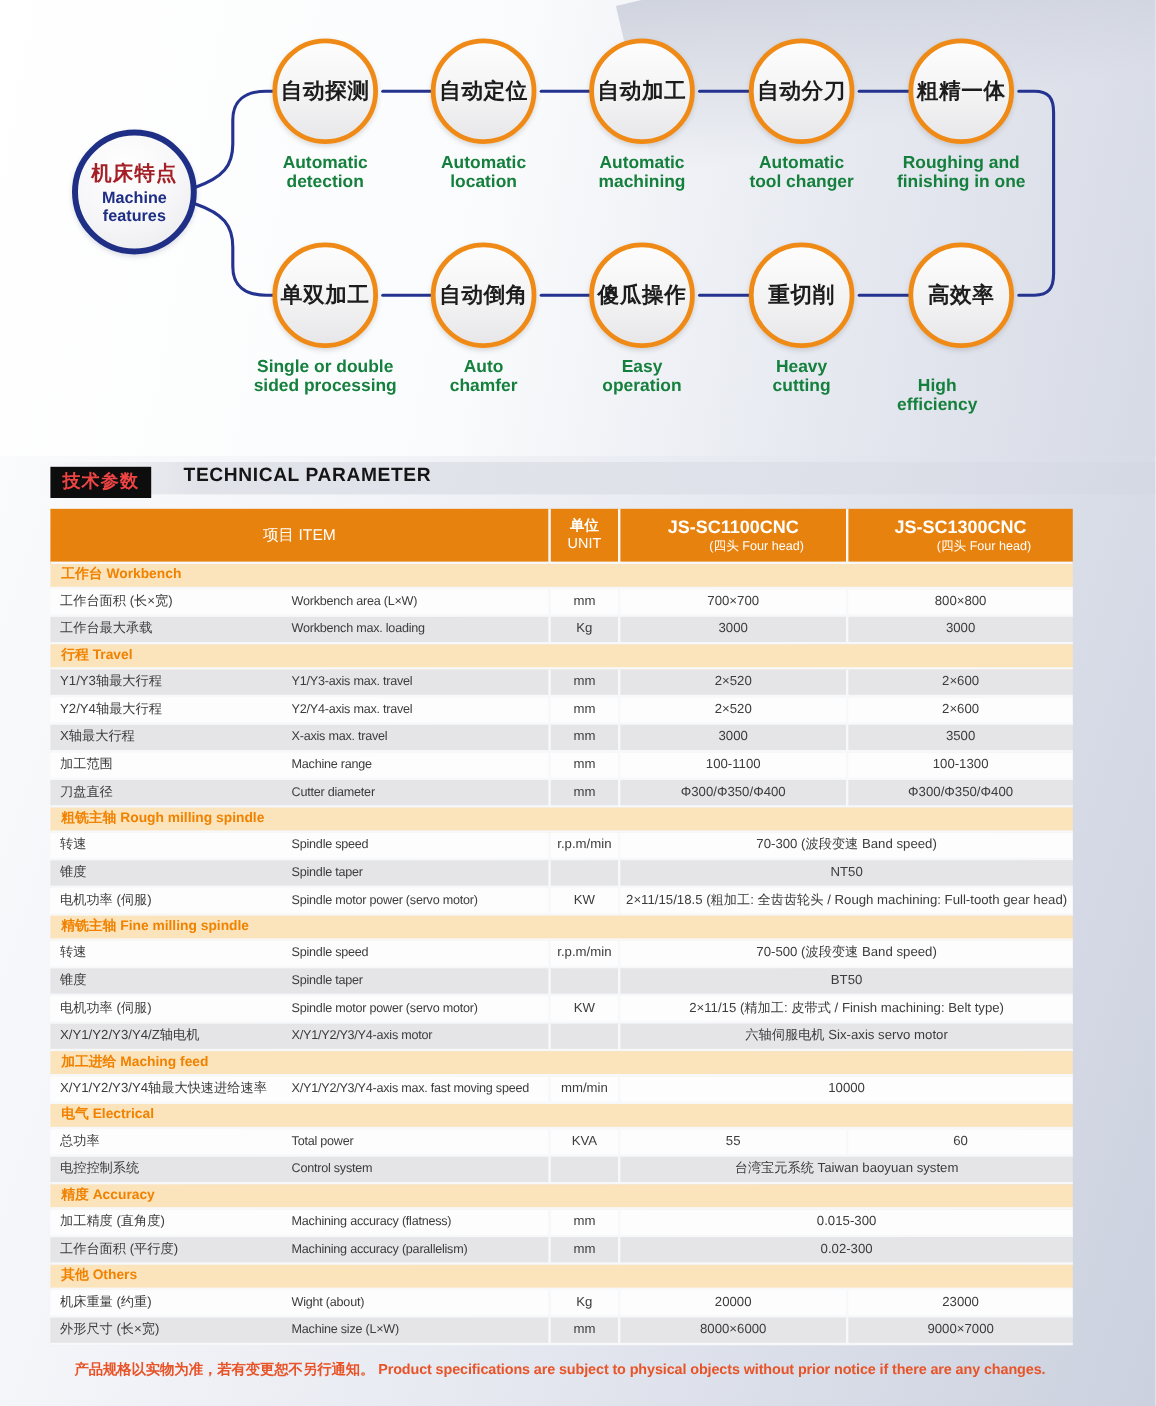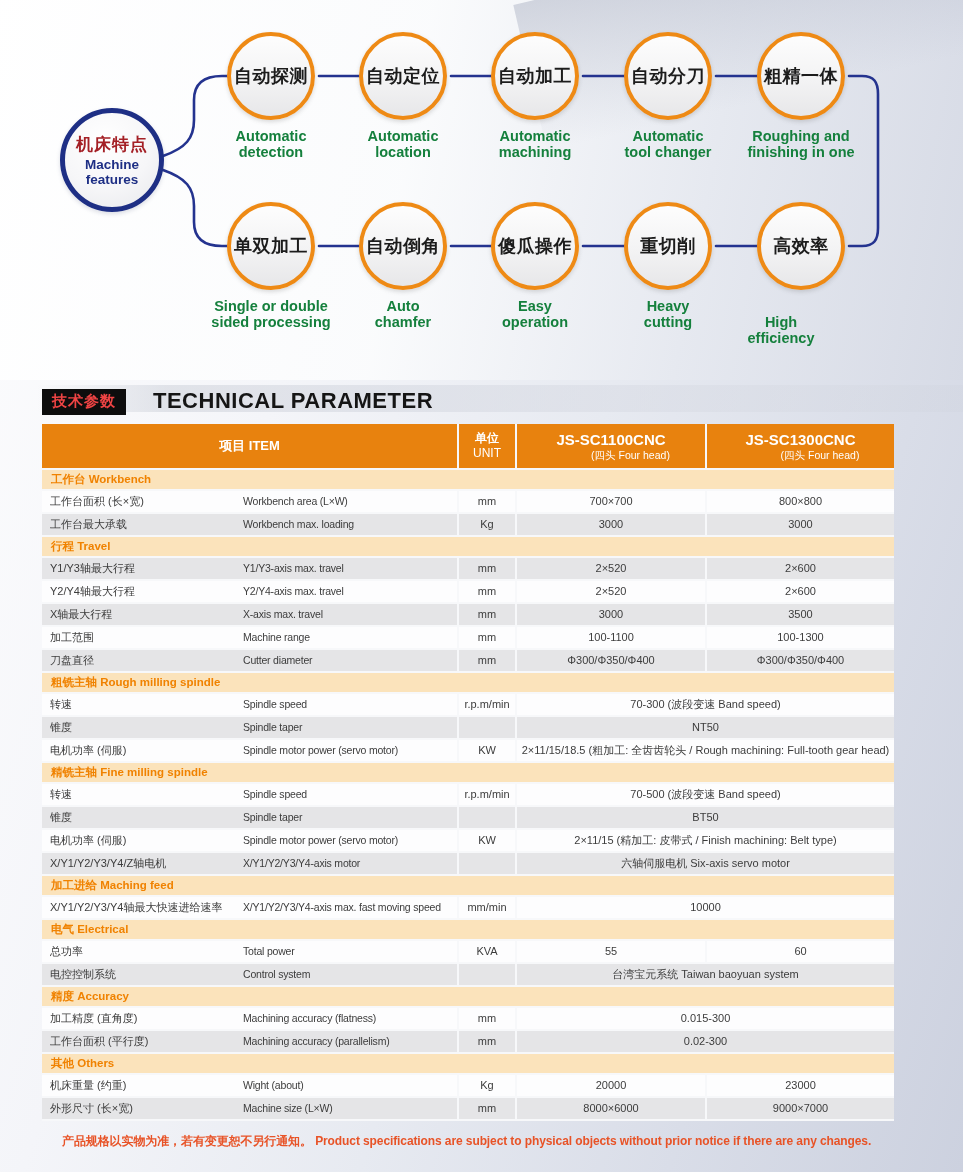--- a/index.html
+++ b/index.html
@@ -47,35 +47,35 @@
     position:absolute;left:36px;top:385px;right:0;height:27px;
     background:linear-gradient(90deg,rgba(199,203,213,0) 0%,rgba(202,206,215,.5) 14%,rgba(214,217,226,.5) 60%,rgba(202,206,215,.2) 100%);
     pointer-events:none;
   }
   .param-badge{
     position:absolute;left:42px;top:389px;background:#0d0d0d;color:#ef4444;
     font-size:15px;font-weight:bold;padding:3px 10px 4px 10px;letter-spacing:1px;
   }
   .param-title{
     position:absolute;left:153px;top:388px;color:#151515;
-    font-size:22px;font-weight:bold;letter-spacing:0.5px;
+    font-size:16px;font-weight:bold;letter-spacing:0.5px;
   }
   
   #table-grid{
     position:absolute;left:42px;top:424px;width:852px;
     display:grid;grid-template-columns:415px 58px 190px 189px;
   }
   #table-grid > div{box-sizing:border-box;}
   .hcell{
     background:#e8820e;color:#ffffff;height:46px;
     display:flex;flex-direction:column;align-items:center;justify-content:center;
     border-bottom:2px solid #f7f8fa;text-align:center;
   }
   .hcell + .hcell{border-left:2px solid #f7f8fa;}
-  .h-item{font-size:13px;font-weight:bold;}
+  .h-item{font-size:13px;font-weight:normal;}
   .h-two-l1{font-size:12px;font-weight:bold;line-height:1.25;}
   .h-two-l2{font-size:12px;font-weight:normal;line-height:1.25;}
   .h-model-l1{font-size:15px;font-weight:bold;line-height:1.2;}
   .h-model-l2{font-size:10.5px;font-weight:normal;line-height:1.2;margin-left:39px;}
   .section-row{
     grid-column:1 / -1;height:21px;line-height:19px;
     background:#fbe3bb;color:#f08200;font-weight:bold;font-size:11.5px;
     padding-left:9px;border-bottom:2px solid #f7f8fa;
   }
   .cell{

